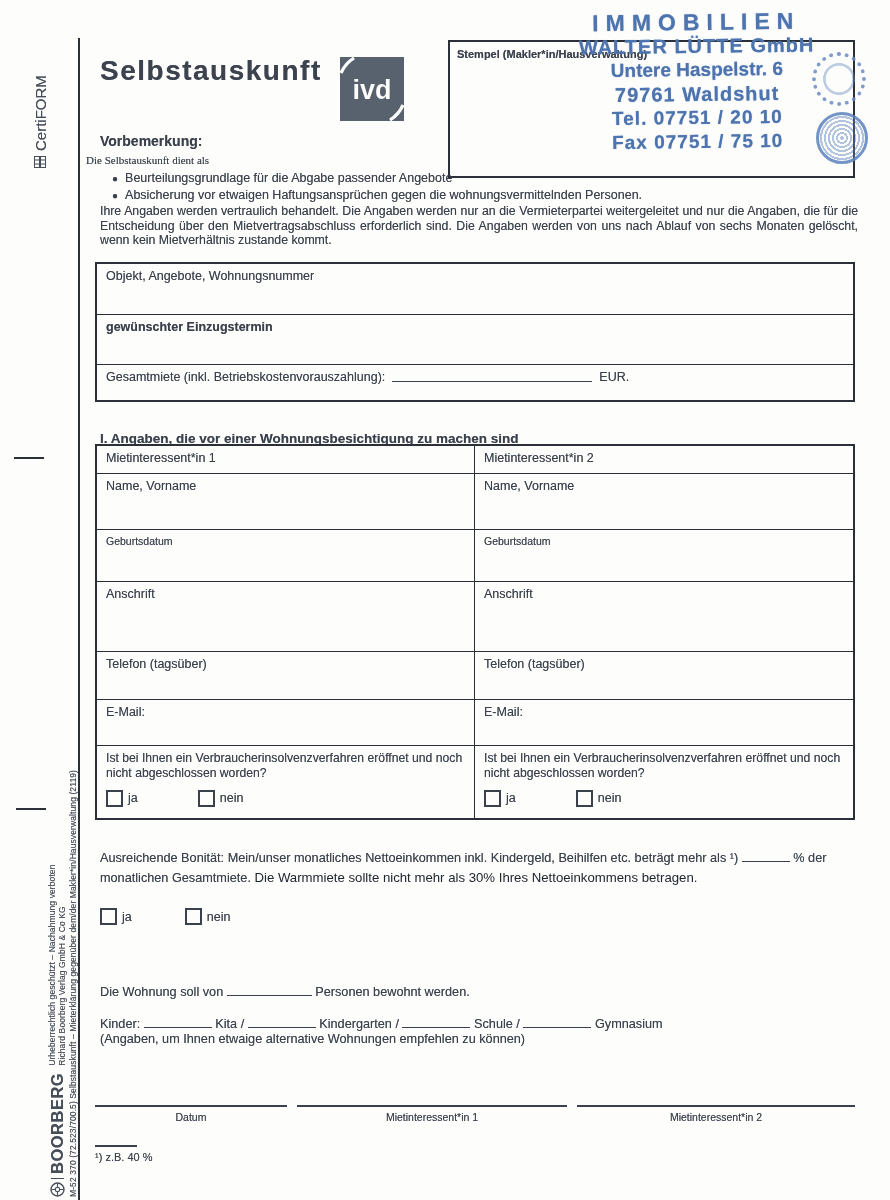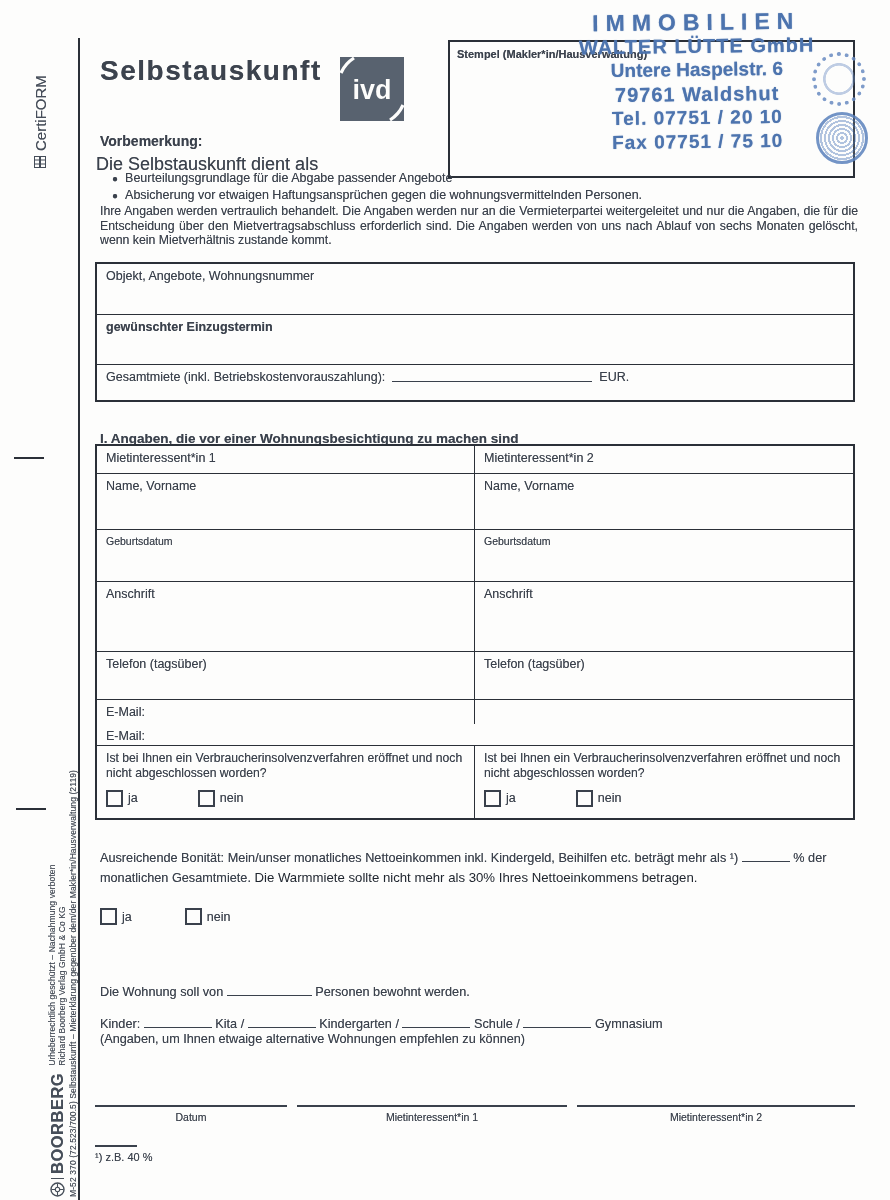--- a/index.html
+++ b/index.html
@@ -55,21 +55,21 @@
   .stamp-l5, .stamp-l6 { font-size:19px; letter-spacing:1px; }
   .seal { border-radius:50%; opacity:0.85; }
   .seal-1 { left:812px; top:52px; width:54px; height:54px;
     border:4px dotted #6a8cc2; background:radial-gradient(circle at 50% 50%, rgba(255,255,255,0) 0 40%, rgba(106,140,194,0.5) 42% 48%, rgba(255,255,255,0) 50%); }
   .seal-2 { left:816px; top:112px; width:52px; height:52px;
     border:3px solid #5b82bd;
     background:repeating-radial-gradient(circle at 50% 50%, rgba(91,130,189,0.55) 0 2px, rgba(255,255,255,0.15) 2px 4px); }
 
   
   .vorb { left:100px; top:133px; font-size:14px; font-weight:bold; }
-  .lead { left:96px; top:154px; font-size:18px; }
+  .lead { left:86px; top:154px; font-size:11px;font-family:Liberation Serif, serif; }
   .bullet { left:112px; font-size:12.5px; display:flex; gap:7px; }
   .bullet-1 { top:171px; }
   .bullet-2 { top:188px; }
   .bullet-dot { font-size:10px; line-height:15px; }
   .intro-par { left:100px; top:204px; width:758px; font-size:12.3px; line-height:14.6px; text-align:justify; }
 
   
   .obj-box { left:95px; top:262px; width:760px; border:2px solid #2b3038; }
   .obj-row { padding:5px 9px; font-size:12.5px; }
   .obj-row + .obj-row { border-top:1.5px solid #2b3038; }
@@ -85,21 +85,21 @@
   .s1-row { display:flex; }
   .s1-row + .s1-row { border-top:1.5px solid #2b3038; }
   .s1-cell { width:50%; padding:5px 9px; font-size:12.5px; }
   .s1-cell:first-child { border-right:1.5px solid #2b3038; }
   .h-header { height:27px; }
   .h-name { height:56px; }
   .h-geb { height:52px; }
   .h-geb .s1-cell { font-size:10.5px; }
   .h-anschrift { height:70px; }
   .h-tel { height:48px; }
-  .h-mail { height:46px;flex-direction:column; }
+  .h-mail { height:46px; }
   .h-insolv { height:73px; }
   .h-insolv .s1-cell { font-size:12.2px; line-height:15px; }
   .cb-row { display:flex; align-items:center; margin-top:9px; }
   .cb { display:inline-block; width:17px; height:17px; border:2px solid #3a414c; background:#fdfdfc; }
   .cb-label { font-size:12.5px; margin-left:5px; }
   .cb-gap { width:60px; }
 
   
   .bonitaet { left:100px; top:849px; width:758px; font-size:12.7px; line-height:19px; }
   .clean { text-shadow:none; color:#20262f; font-size:13.2px; }

